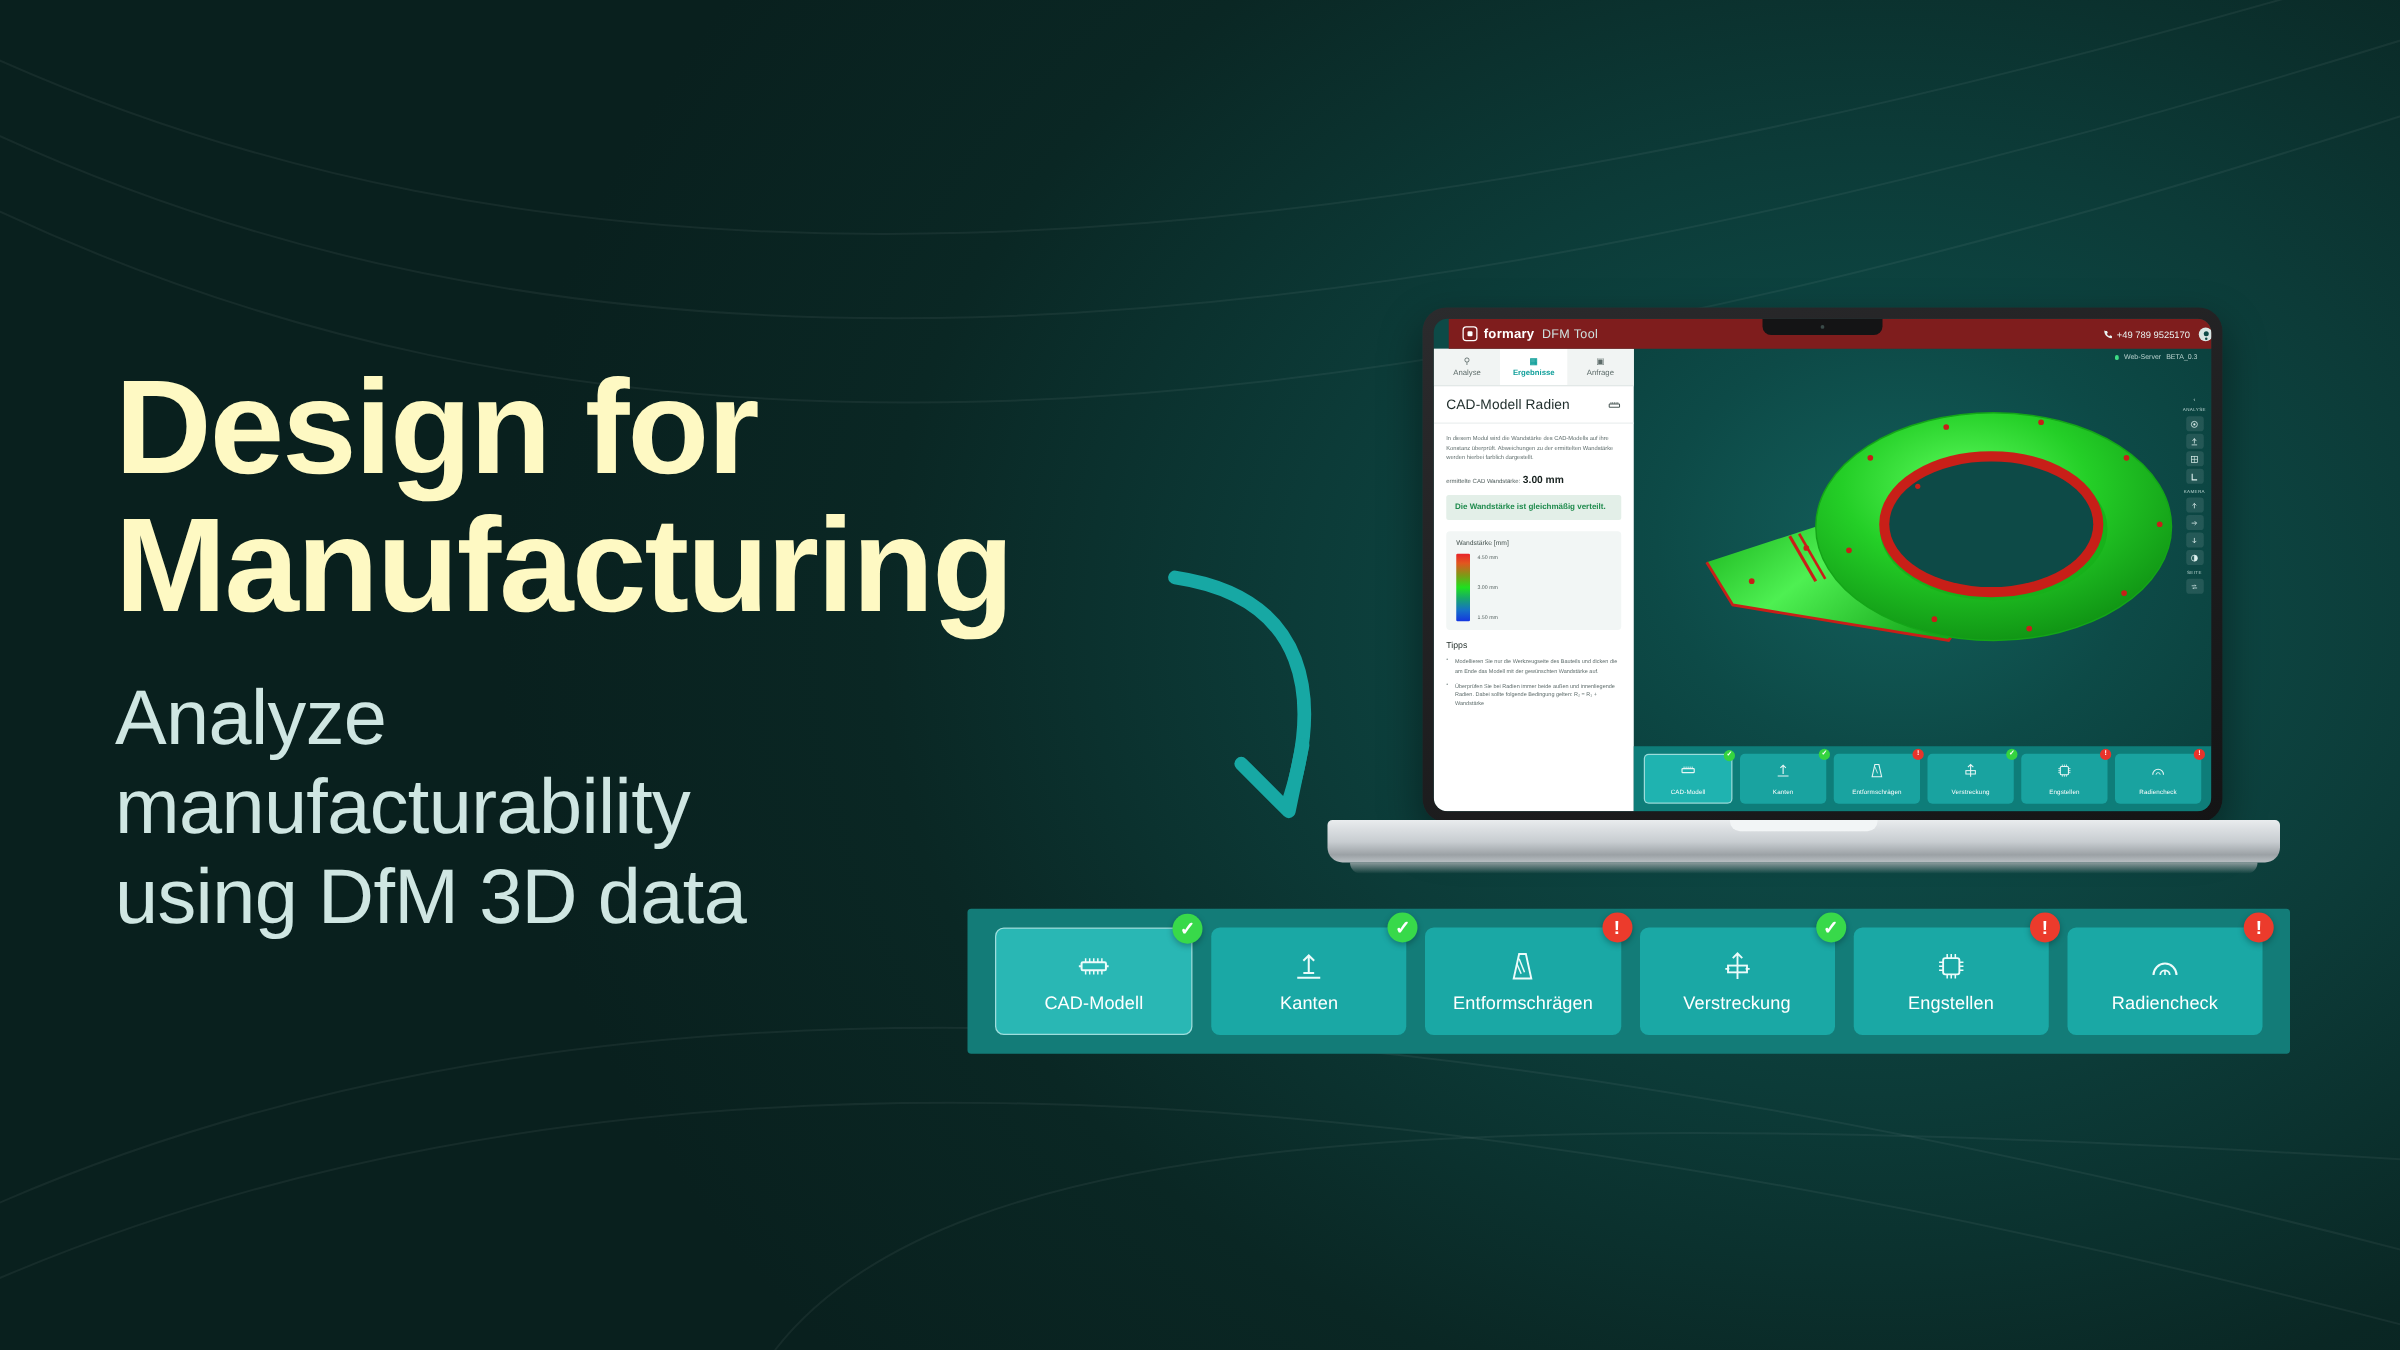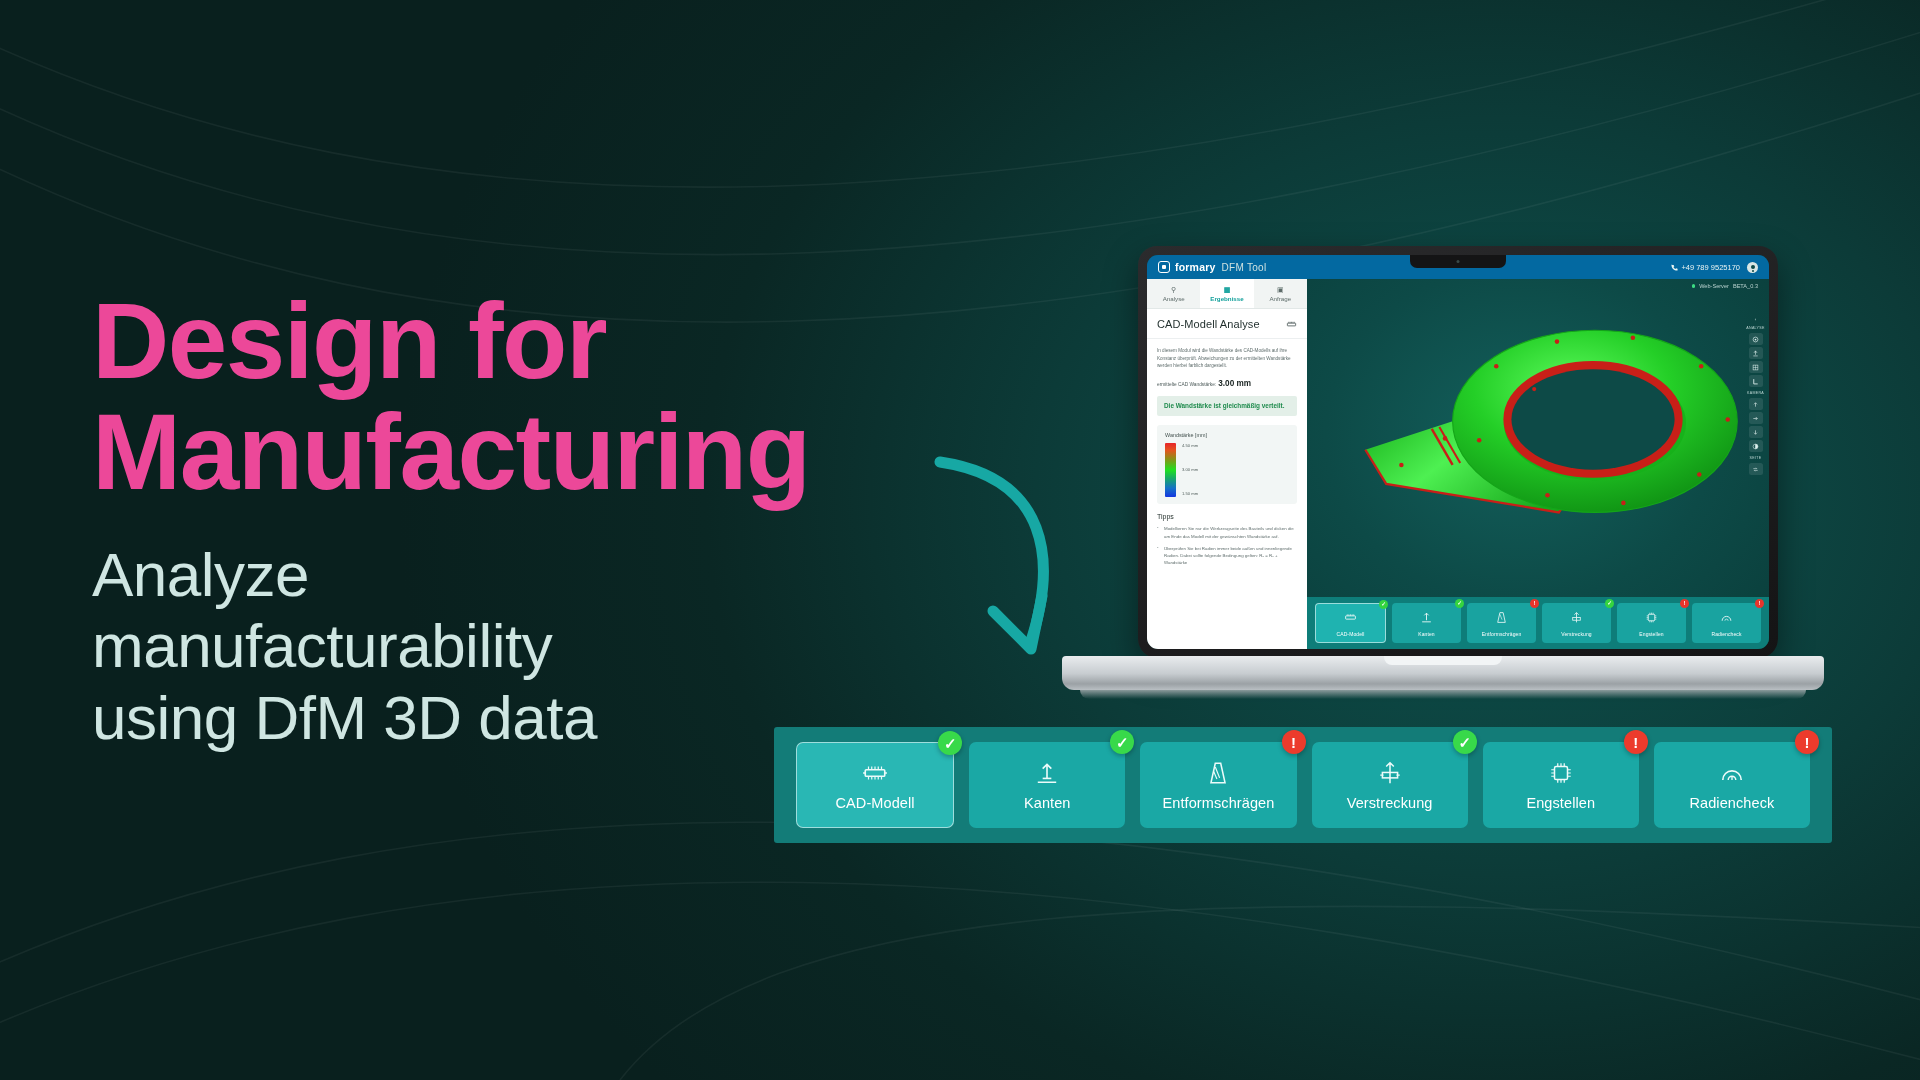--- a/index.html
+++ b/index.html
@@ -29,21 +29,21 @@
     color:#ffffff;
     font-size:30px;
     font-weight:bold;
     letter-spacing:.2px;
     padding:17px 34px 19px 34px;
     border-radius:40px;
     line-height:1;
   }
   .headline {
     margin-top:28px;
-    color:#ec4899;
+    color:#fef9c3;
     font-size:107px;
     font-weight:bold;
     line-height:1.04;
     letter-spacing:-1.5px;
     white-space:pre-line;
   }
   .subhead {
     margin-top:30px;
     color:#cfe6e2;
     font-size:62px;
@@ -88,22 +88,22 @@
     width:118px; height:9px; background:#f2f5f6; border-radius:0 0 8px 8px;
   }
   .base-shadow{
     position:absolute; left:18px; top:444px; width:726px; height:9px;
     background:linear-gradient(180deg,rgba(160,170,172,.85),rgba(0,0,0,0));
     border-radius:0 0 10px 10px;
   }
 
   
   .app-header{
-    position:absolute; left:0; top:0; width:100%; height:24px;
-    background:#0369a1; display:flex; align-items:center; z-index:30;
+    position:absolute; left:12px; top:0; width:100%; height:24px;
+    background:#7f1d1d; display:flex; align-items:center; z-index:30;
   }
   .brand{ display:flex; align-items:center; gap:5px; margin-left:11px; }
   .brand-mark{
     width:12px;height:12px;border:1.4px solid #ffffff;border-radius:3px;
     display:flex;align-items:center;justify-content:center;
   }
   .brand-mark i{ width:4px;height:4px;background:#fff;border-radius:1px;display:block;}
   .brand-name{ color:#fff; font-size:10.5px; font-weight:bold; letter-spacing:.2px;}
   .app-sub{ color:#cfe2e0; font-size:10px; margin-left:6px; letter-spacing:.3px;}
   .hdr-right{ margin-left:auto; display:flex; align-items:center; gap:7px; margin-right:11px;}
@@ -403,21 +403,21 @@
             <span class="ticon">▦</span>
             <span>Ergebnisse</span>
           </div>
           <div class="tab">
             <span class="ticon">▣</span>
             <span>Anfrage</span>
           </div>
         </div>
 
         <div class="panel-title-row">
-          <span class="panel-title">CAD-Modell Analyse</span>
+          <span class="panel-title">CAD-Modell Radien</span>
           <svg width="11" height="11" viewBox="0 0 24 24">
             <rect x="3" y="9" width="18" height="6" rx="1" fill="none" stroke="#4b5957" stroke-width="1.8"></rect>
             <path d="M6 9V6M9 9V6M12 9V6M15 9V6M18 9V6" stroke="#4b5957" stroke-width="1.4"></path>
           </svg>
         </div>
 
         <div class="panel-body">
           <div class="p-desc">In diesem Modul wird die Wandstärke des CAD-Modells auf ihre Konstanz überprüft. Abweichungen zu der ermittelten Wandstärke werden hierbei farblich dargestellt.</div>
 
           <div class="p-measure">

